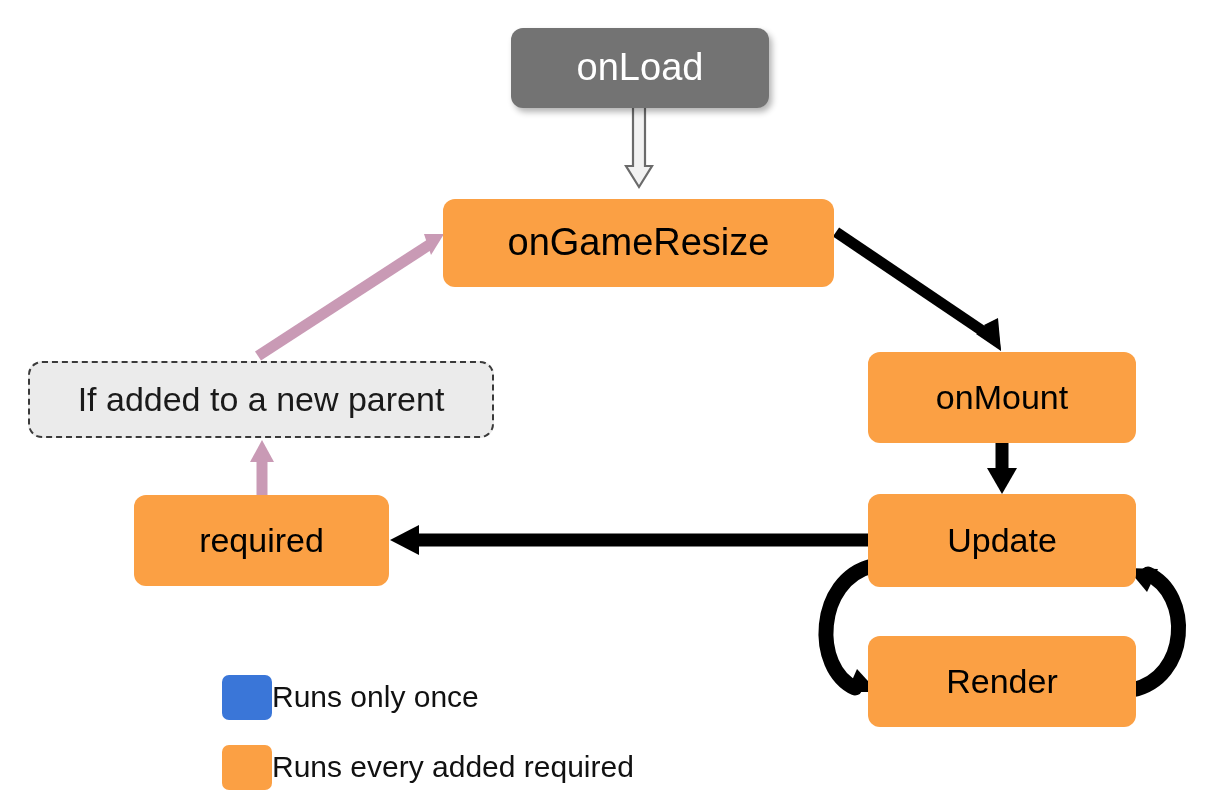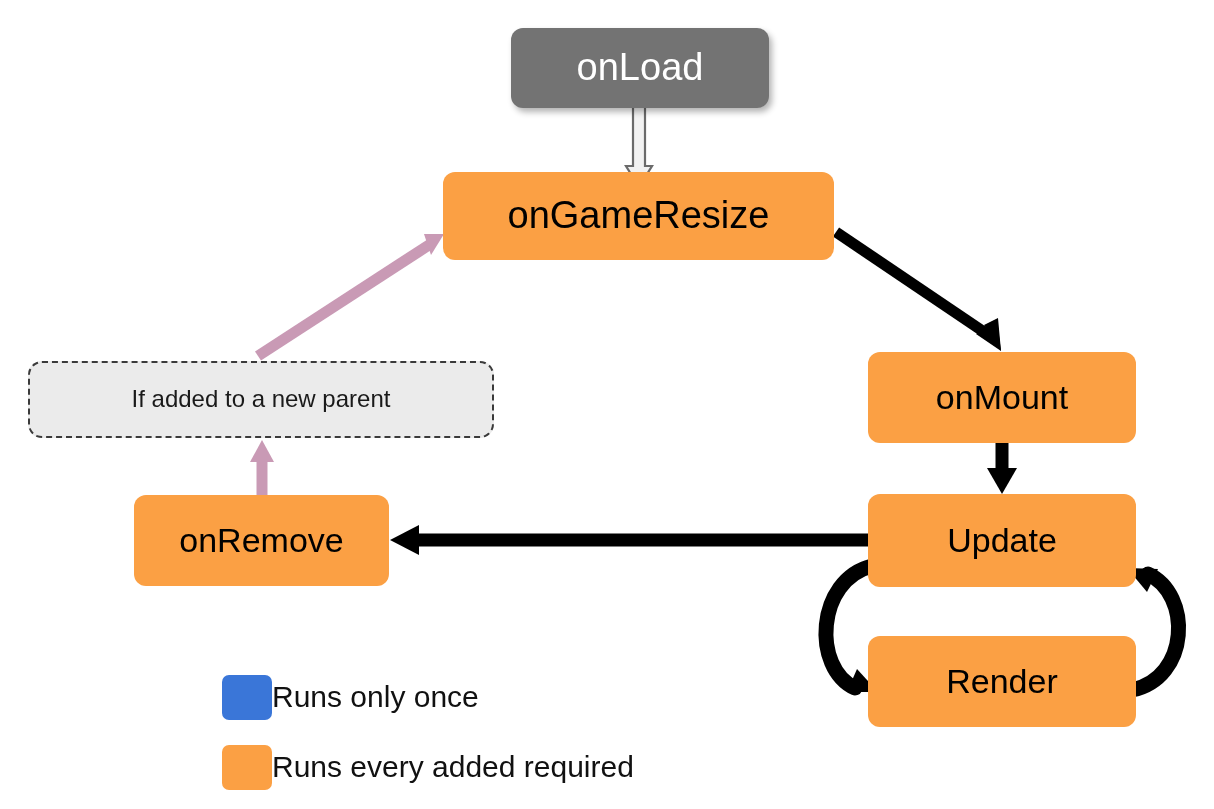--- a/index.html
+++ b/index.html
@@ -53,22 +53,22 @@
   }
   .node-dashed {
     background: #ebebeb;
     color: #1a1a1a;
     border: 2.5px dashed #3a3a3a;
     border-radius: 14px;
   }
 
   
   #node-onload      { left: 511px; top: 28px;  width: 258px; height: 80px;  font-size: 38px; }
-  #node-ongameresize{ left: 443px; top: 172px; width: 391px; height: 88px;  font-size: 38px; }
-  #node-ifadded     { left: 28px;  top: 361px; width: 466px; height: 77px;  font-size: 24px; }
+  #node-ongameresize{ left: 443px; top: 199px; width: 391px; height: 88px;  font-size: 38px; }
+  #node-ifadded     { left: 28px;  top: 361px; width: 466px; height: 77px;  font-size: 34px; }
   #node-onmount     { left: 868px; top: 352px; width: 268px; height: 91px;  font-size: 34px; }
   #node-update      { left: 868px; top: 494px; width: 268px; height: 93px;  font-size: 34px; }
   #node-render      { left: 868px; top: 636px; width: 268px; height: 91px;  font-size: 34px; }
   #node-onremove    { left: 134px; top: 495px; width: 255px; height: 91px;  font-size: 34px; }
 
   
   #legend {
     position: absolute;
     left: 222px;
     top: 662px;
@@ -159,21 +159,21 @@
 
   <div class="node node-orange" id="node-onmount">
     <span class="node-label">onMount</span>
   </div>
 
   <div class="node node-orange" id="node-render">
     <span class="node-label">Render</span>
   </div>
 
   <div class="node node-orange" id="node-onremove">
-    <span class="node-label">onRemove</span>
+    <span class="node-label">required</span>
   </div>
 
   <div id="legend">
     <div class="legend-row">
       <div class="legend-swatch blue"></div>
       <div class="legend-text">Runs only once</div>
     </div>
     <div class="legend-row">
       <div class="legend-swatch orange"></div>
       <div class="legend-text">Runs every added required</div>

